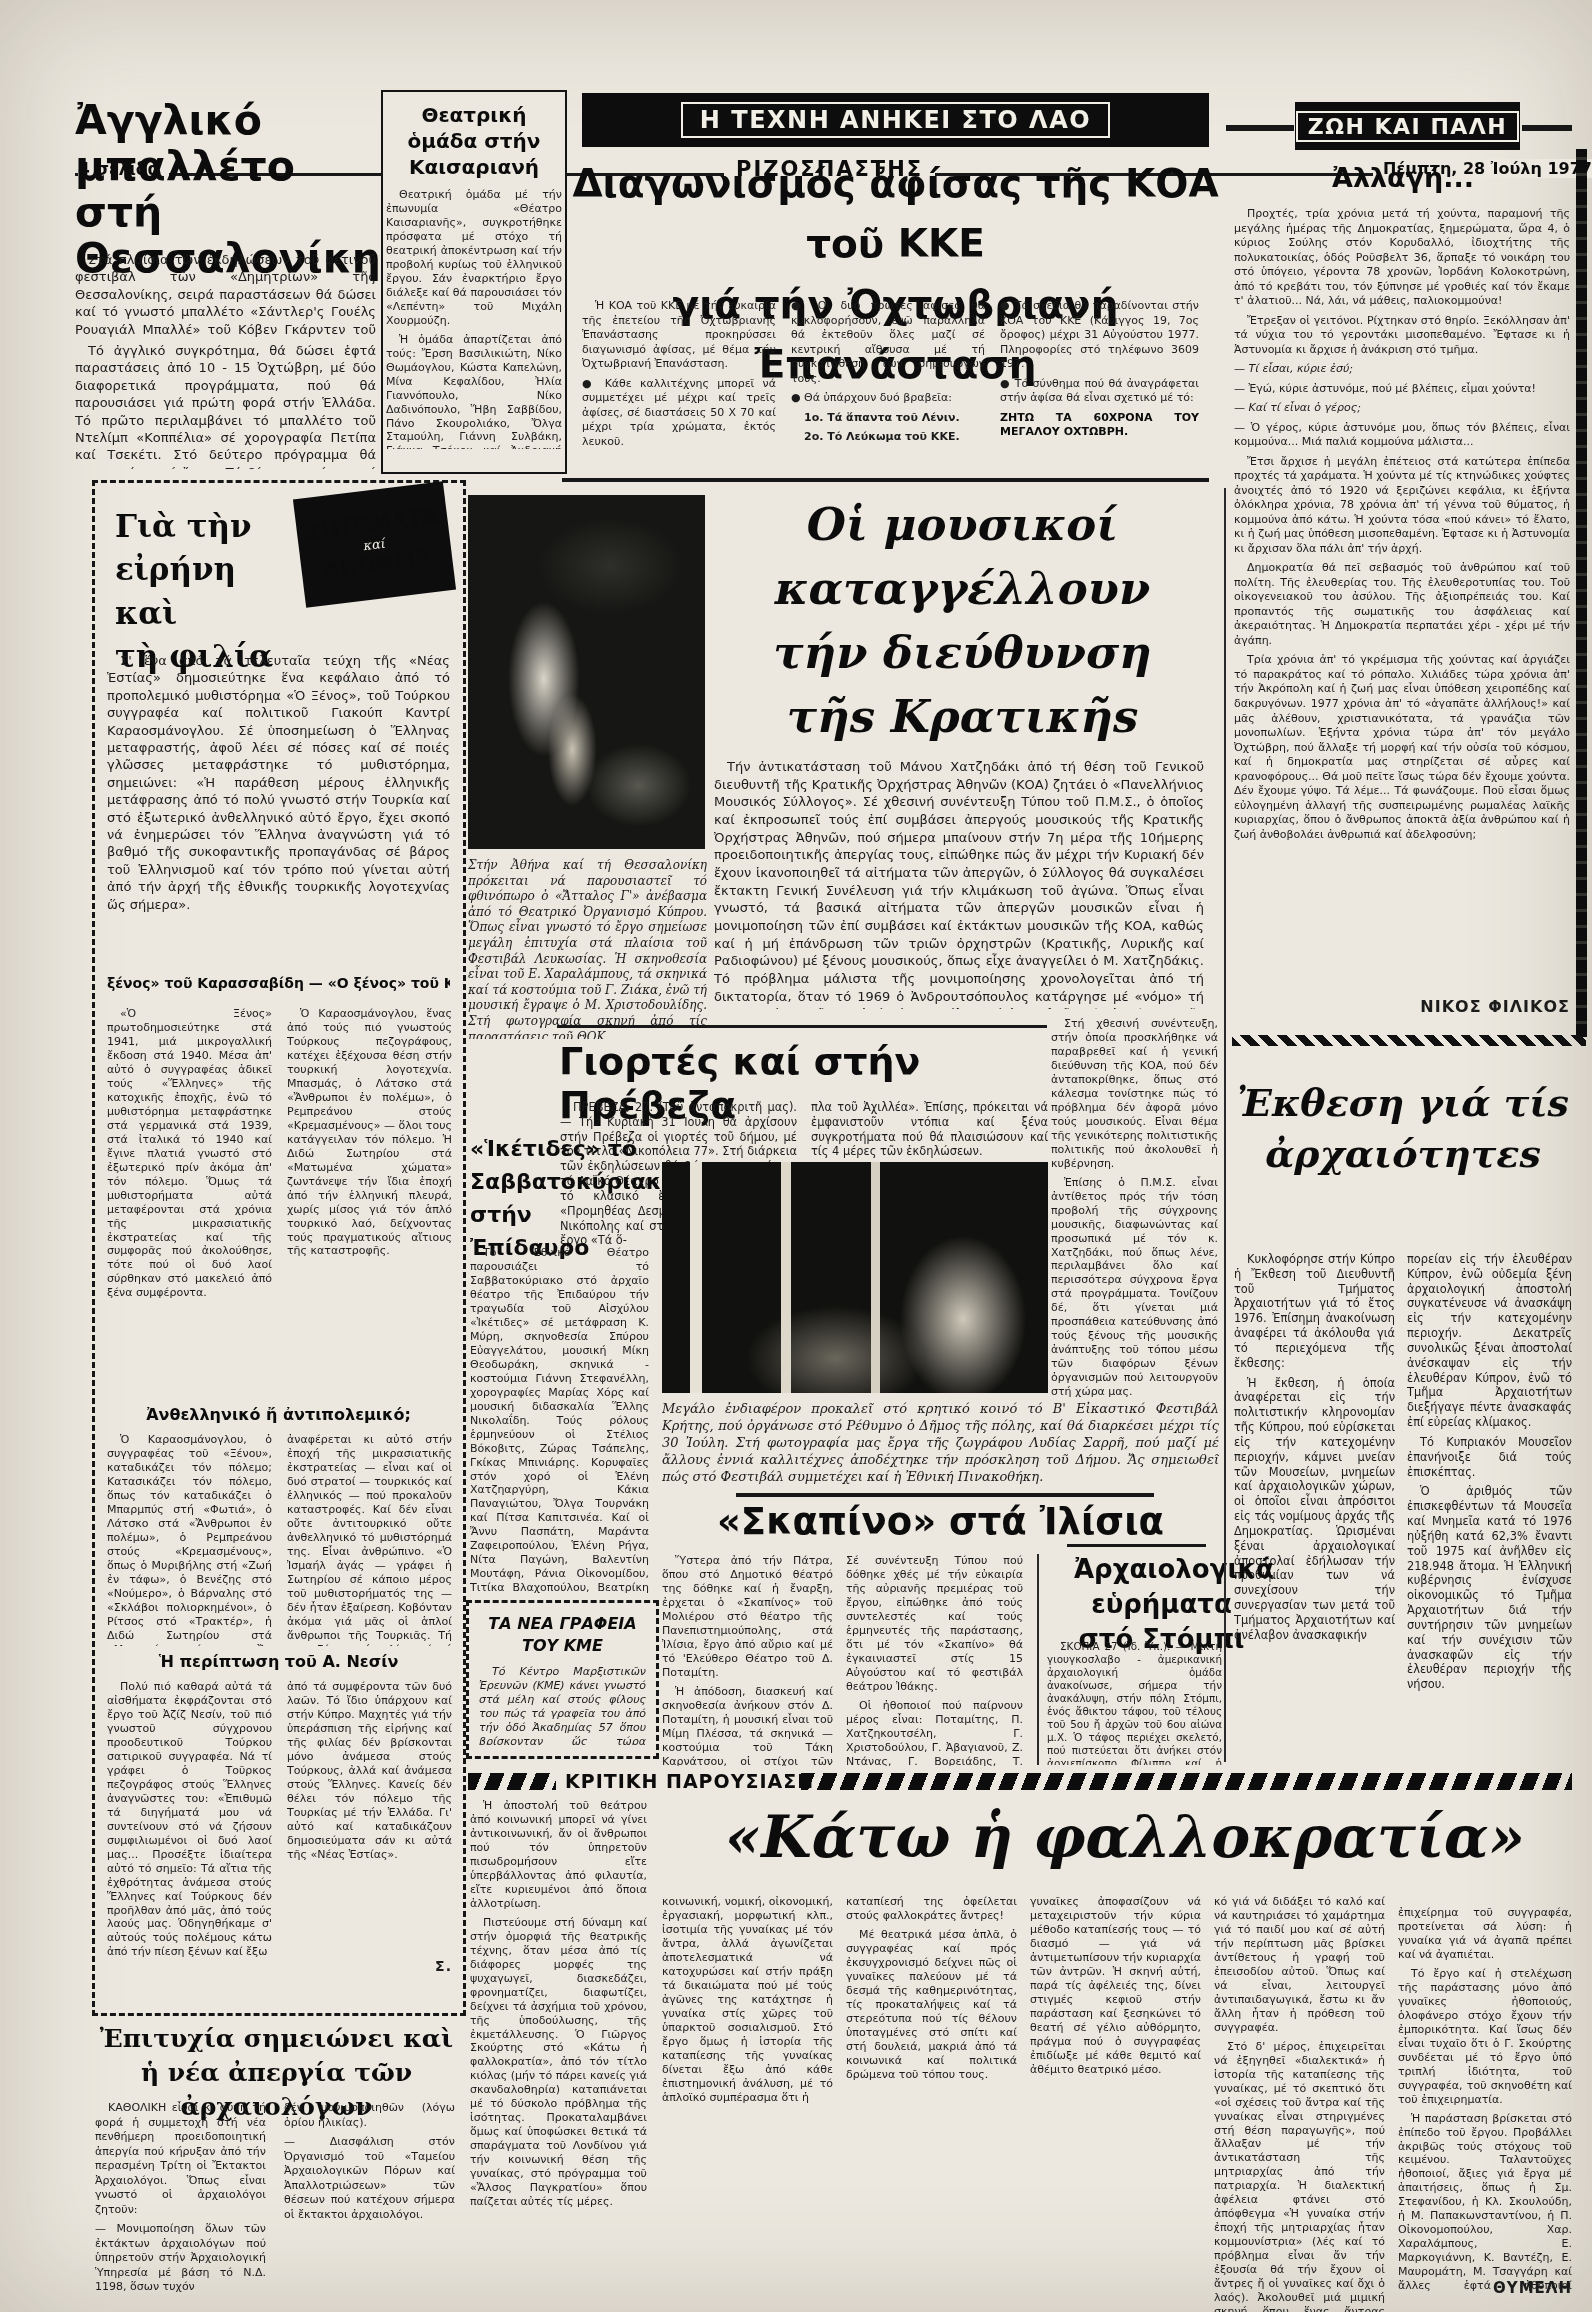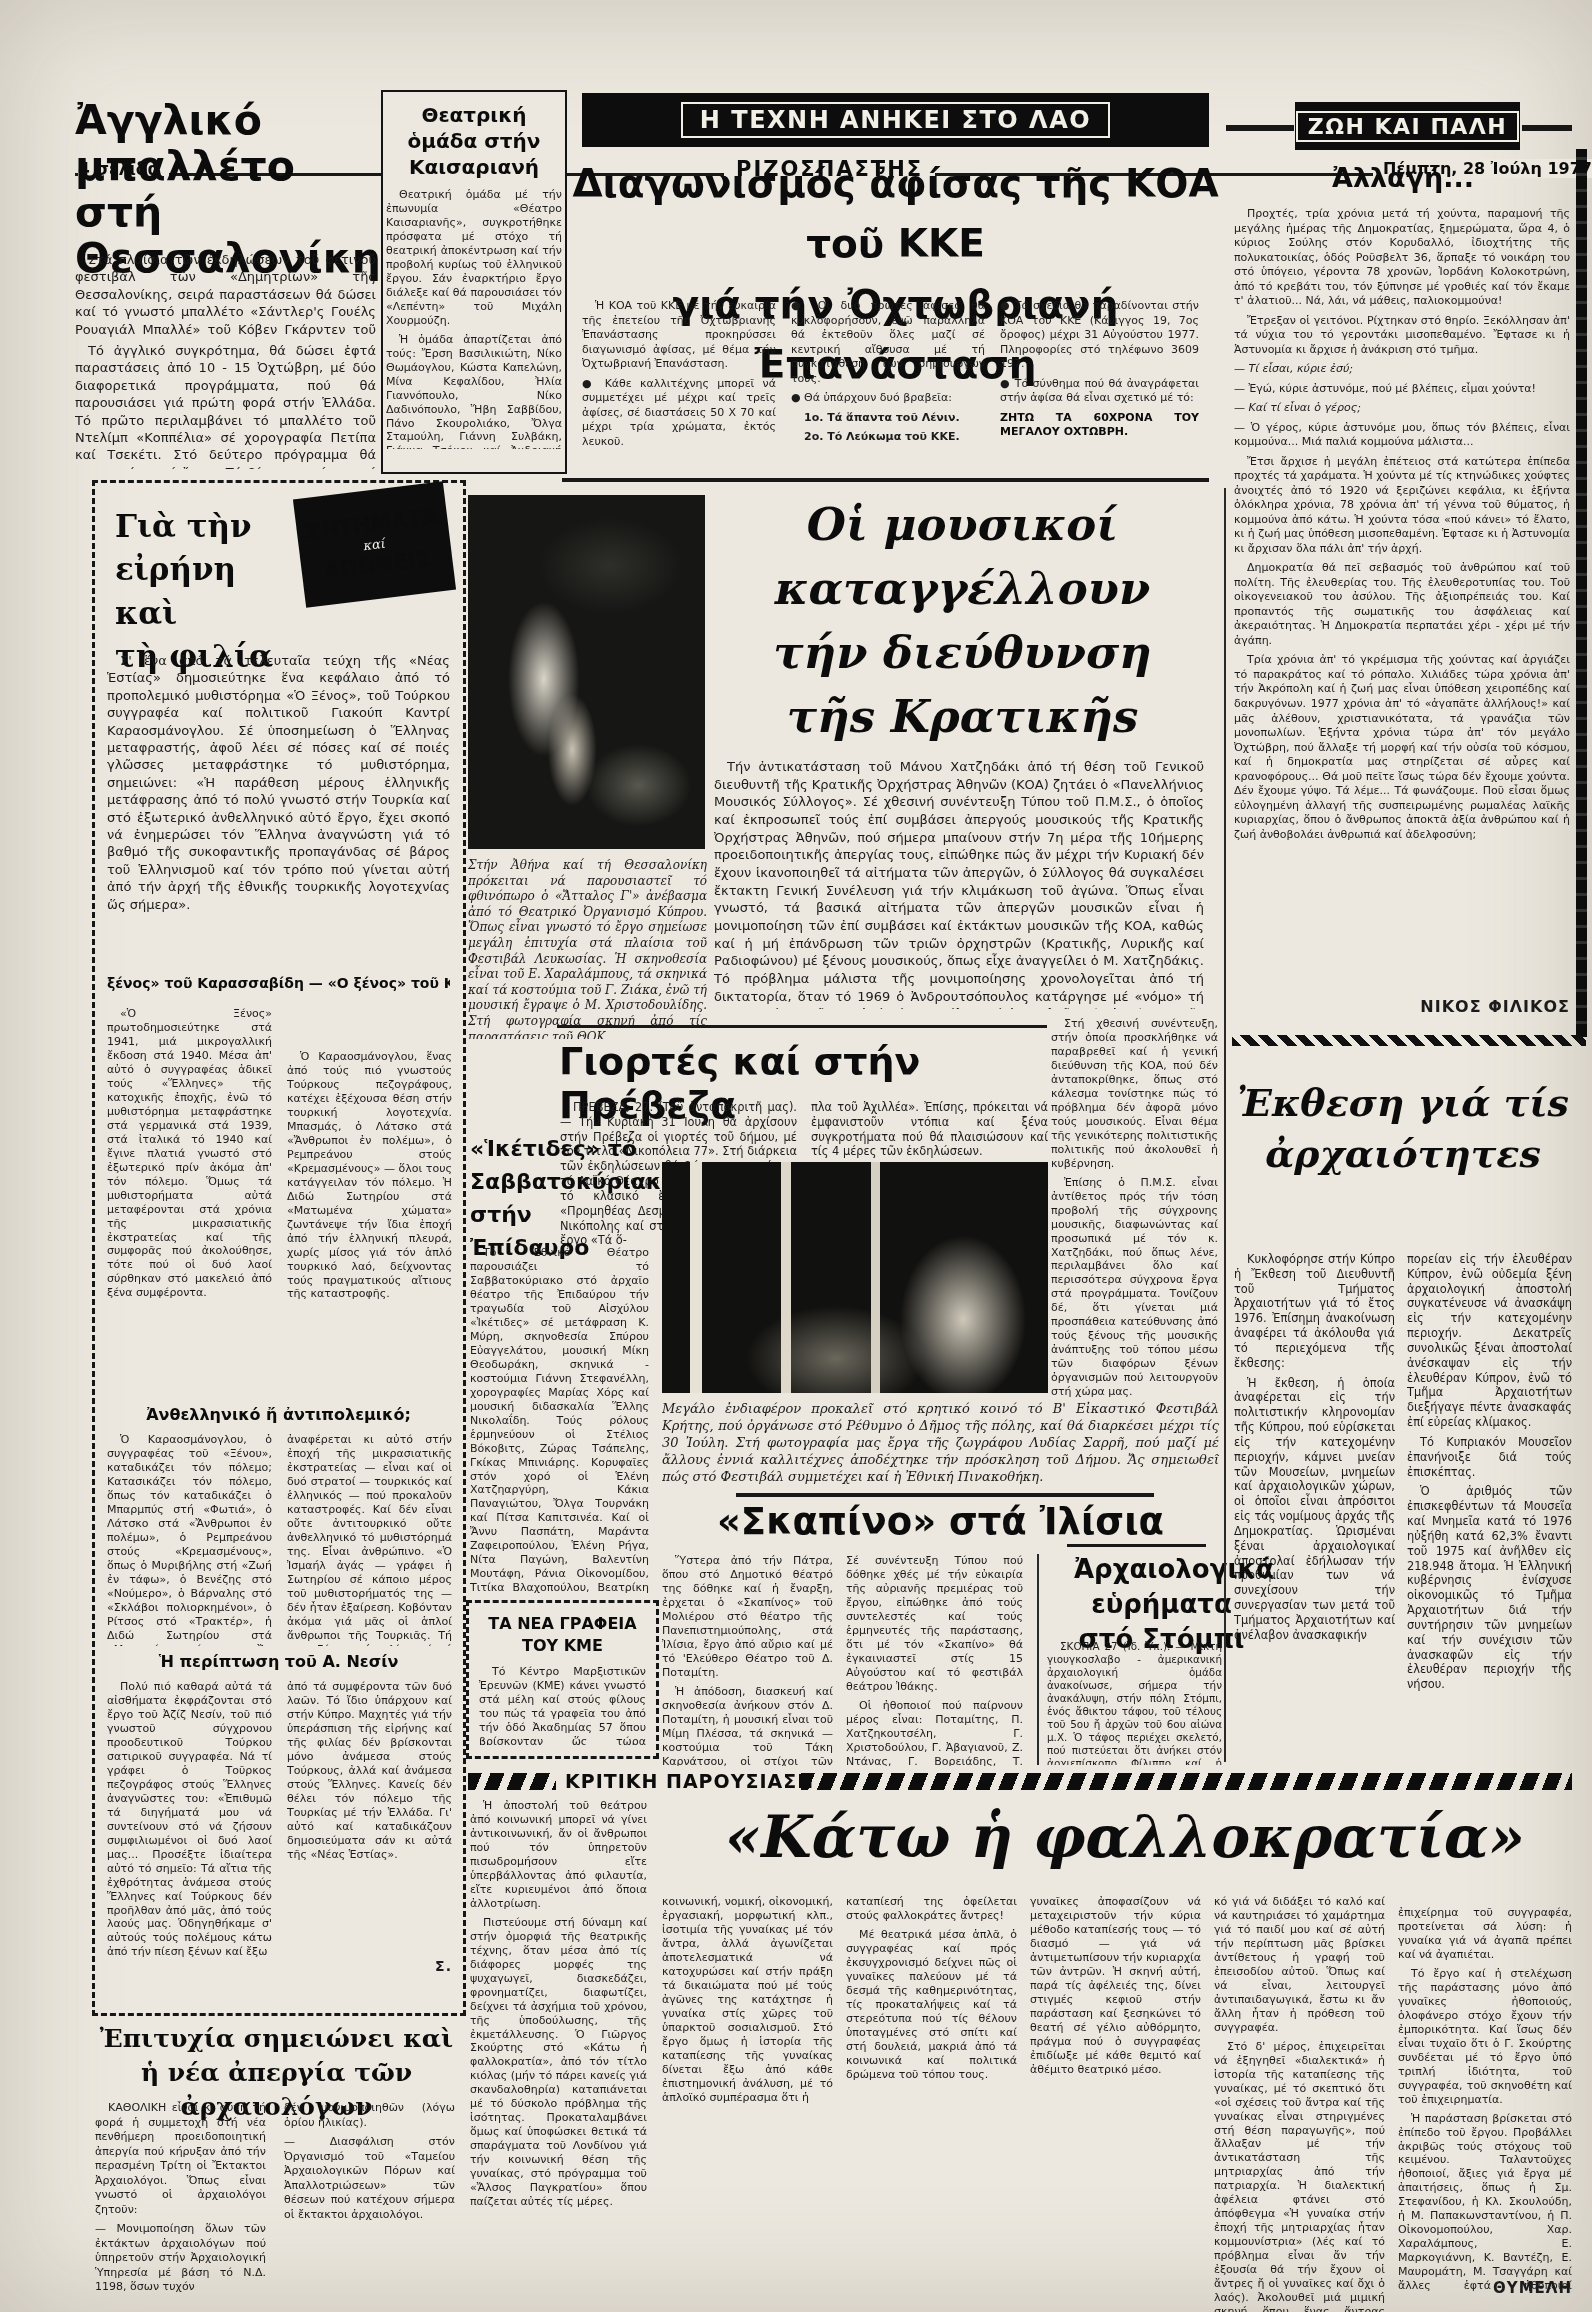--- a/index.html
+++ b/index.html
@@ -14,21 +14,21 @@
   .body115{font-size:11.4px;line-height:1.3;}
   .body12{font-size:11px;line-height:1.32;}
   .body13{font-size:13px;line-height:1.34;}
   .hl{font-weight:bold;color:#0c0c0c;}
   .center{text-align:center;}
   .serif{font-family:"DejaVu Serif",serif;}
   .ital{font-style:italic;}
   .caption{font-family:"DejaVu Serif",serif;font-style:italic;font-size:12px;line-height:1.3;text-align:justify;overflow:hidden;}
   .banner-black{background:#0d0d0d;display:flex;align-items:center;justify-content:center;}
   .inner-frame{border:2px solid #f2efe6;padding:2px 17px;color:#f2efe6;font-weight:bold;letter-spacing:1.5px;}
-  .dashedbox{border:3px dashed #161616;}
+  .dashedbox{border:3px dashed #161616;font-style:italic;}
   .photo{background:#141414;overflow:hidden;}
   .sig{font-weight:bold;text-align:right;letter-spacing:1px;}
   .chev{background:repeating-linear-gradient(112deg,#0d0d0d 0 13px,rgba(0,0,0,0) 13px 21px);}
   .vline{background:#2a2a2a;}
 </style>
 </head>
 <body>
 
 <div id="canvas">
 
@@ -127,21 +127,21 @@
   </div>
   <div class="abs jt body13" style="left:107px;top:652px;width:343px;height:316px;">
     <p>Σ' ἕνα ἀπό τά τελευταῖα τεύχη τῆς «Νέας Ἑστίας» δημοσιεύτηκε ἕνα κεφάλαιο ἀπό τό προπολεμικό μυθιστόρημα «Ὁ Ξένος», τοῦ Τούρκου συγγραφέα καί πολιτικοῦ Γιακούπ Καντρί Καραοσμάνογλου. Σέ ὑποσημείωση ὁ Ἕλληνας μεταφραστής, ἀφοῦ λέει σέ πόσες καί σέ ποιές γλῶσσες μεταφράστηκε τό μυθιστόρημα, σημειώνει: «Ἡ παράθεση μέρους ἑλληνικῆς μετάφρασης ἀπό τό πολύ γνωστό στήν Τουρκία καί στό ἐξωτερικό ἀνθελληνικό αὐτό ἔργο, ἔχει σκοπό νά ἐνημερώσει τόν Ἕλληνα ἀναγνώστη γιά τό βαθμό τῆς συκοφαντικῆς προπαγάνδας σέ βάρος τοῦ Ἑλληνισμοῦ καί τόν τρόπο πού γίνεται αὐτή ἀπό τήν ἀρχή τῆς ἐθνικῆς τουρκικῆς λογοτεχνίας ὥς σήμερα».</p>
   </div>
   <div class="abs hl center" style="left:107px;top:975px;width:343px;font-size:14px;overflow:hidden;white-space:nowrap;text-overflow:clip;">
     <span>ξένος» τοῦ Καρασσαβίδη — «Ο ξένος» τοῦ Καραοσμάνογλου</span>
   </div>
   <div class="abs jt body11" style="left:107px;top:1007px;width:165px;height:390px;">
     <p>«Ὁ Ξένος» πρωτοδημοσιεύτηκε στά 1941, μιά μικρογαλλική ἔκδοση στά 1940. Μέσα ἀπ' αὐτό ὁ συγγραφέας ἀδικεῖ τούς «Ἕλληνες» τῆς κατοχικῆς ἐποχῆς, ἐνῶ τό μυθιστόρημα μεταφράστηκε στά γερμανικά στά 1939, στά ἰταλικά τό 1940 καί ἔγινε πλατιά γνωστό στό ἐξωτερικό πρίν ἀκόμα ἀπ' τόν πόλεμο. Ὅμως τά μυθιστορήματα αὐτά μεταφέρονται στά χρόνια τῆς μικρασιατικῆς ἐκστρατείας καί τῆς συμφορᾶς πού ἀκολούθησε, τότε πού οἱ δυό λαοί σύρθηκαν στό μακελειό ἀπό ξένα συμφέροντα.</p>
   </div>
-  <div class="abs jt body11" style="left:287px;top:1050px;width:165px;height:390px;">
+  <div class="abs jt body11" style="left:287px;top:1007px;width:165px;height:390px;">
     <p>Ὁ Καραοσμάνογλου, ἕνας ἀπό τούς πιό γνωστούς Τούρκους πεζογράφους, κατέχει ἐξέχουσα θέση στήν τουρκική λογοτεχνία. Μπασμάς, ὁ Λάτσκο στά «Ἄνθρωποι ἐν πολέμω», ὁ Ρεμπρεάνου στούς «Κρεμασμένους» — ὅλοι τους κατάγγειλαν τόν πόλεμο. Ἡ Διδώ Σωτηρίου στά «Ματωμένα χώματα» ζωντάνεψε τήν ἴδια ἐποχή ἀπό τήν ἑλληνική πλευρά, χωρίς μίσος γιά τόν ἁπλό τουρκικό λαό, δείχνοντας τούς πραγματικούς αἴτιους τῆς καταστροφῆς.</p>
   </div>
   <div class="abs hl center" style="left:107px;top:1405px;width:343px;font-size:16px;">Ἀνθελληνικό ἤ ἀντιπολεμικό;</div>
   <div class="abs jt body11" style="left:107px;top:1433px;width:165px;height:213px;">
     <p>Ὁ Καραοσμάνογλου, ὁ συγγραφέας τοῦ «Ξένου», καταδικάζει τόν πόλεμο; Κατασικάζει τόν πόλεμο, ὅπως τόν καταδικάζει ὁ Μπαρμπύς στή «Φωτιά», ὁ Λάτσκο στά «Ἄνθρωποι ἐν πολέμω», ὁ Ρεμπρεάνου στούς «Κρεμασμένους», ὅπως ὁ Μυριβήλης στή «Ζωή ἐν τάφω», ὁ Βενέζης στό «Νούμερο», ὁ Βάρναλης στό «Σκλάβοι πολιορκημένοι», ὁ Ρίτσος στό «Τρακτέρ», ἡ Διδώ Σωτηρίου στά «Ματωμένα χώματα»; Ἄν ναί, τότες ὁ Καρασμάνογλου δέν κάνει συκοφαντική προπαγάνδα. Δέν ἔχει καμιά σημασία ἄν στή Μικρά Ἀσία εἶναι οἱ Ἕλληνες στρατιῶτες... Σύμφωνα μέ τή... λογική τοῦ πολέμου, στό μυθιστόρημα τῆς Σωτηρίου —</p>
   </div>
   <div class="abs jt body11" style="left:287px;top:1433px;width:165px;height:213px;">
     <p class="noind">ἀναφέρεται κι αὐτό στήν ἐποχή τῆς μικρασιατικῆς ἐκστρατείας — εἶναι καί οἱ δυό στρατοί — τουρκικός καί ἑλληνικός — πού προκαλοῦν καταστροφές. Καί δέν εἶναι οὔτε ἀντιτουρκικό οὔτε ἀνθελληνικό τό μυθιστόρημά της. Εἶναι ἀνθρώπινο. «Ὁ Ἰσμαήλ ἀγάς — γράφει ἡ Σωτηρίου σέ κάποιο μέρος τοῦ μυθιστορήματός της — δέν ἦταν ἐξαίρεση. Κοβόνταν ἀκόμα γιά μᾶς οἱ ἁπλοί ἄνθρωποι τῆς Τουρκιᾶς. Τή χρειαζόταν τή φιλία καί τή συνεργασία μας. Μᾶς εἶχε γεννήσει ἡ ἴδια γῆ. Στά βάθη τῆς ψυχῆς μας οὔτε μεῖς τούς μισούσαμε οὔτε αὐτοί». Τό μυθιστόρημα κλείνει μέ τούτη τήν κραυγή: «Ἀνάθεμα στούς αἴτιους!».</p>
   </div>
   <div class="abs hl center" style="left:107px;top:1652px;width:343px;font-size:16px;">Ἡ περίπτωση τοῦ Α. Νεσίν</div>

